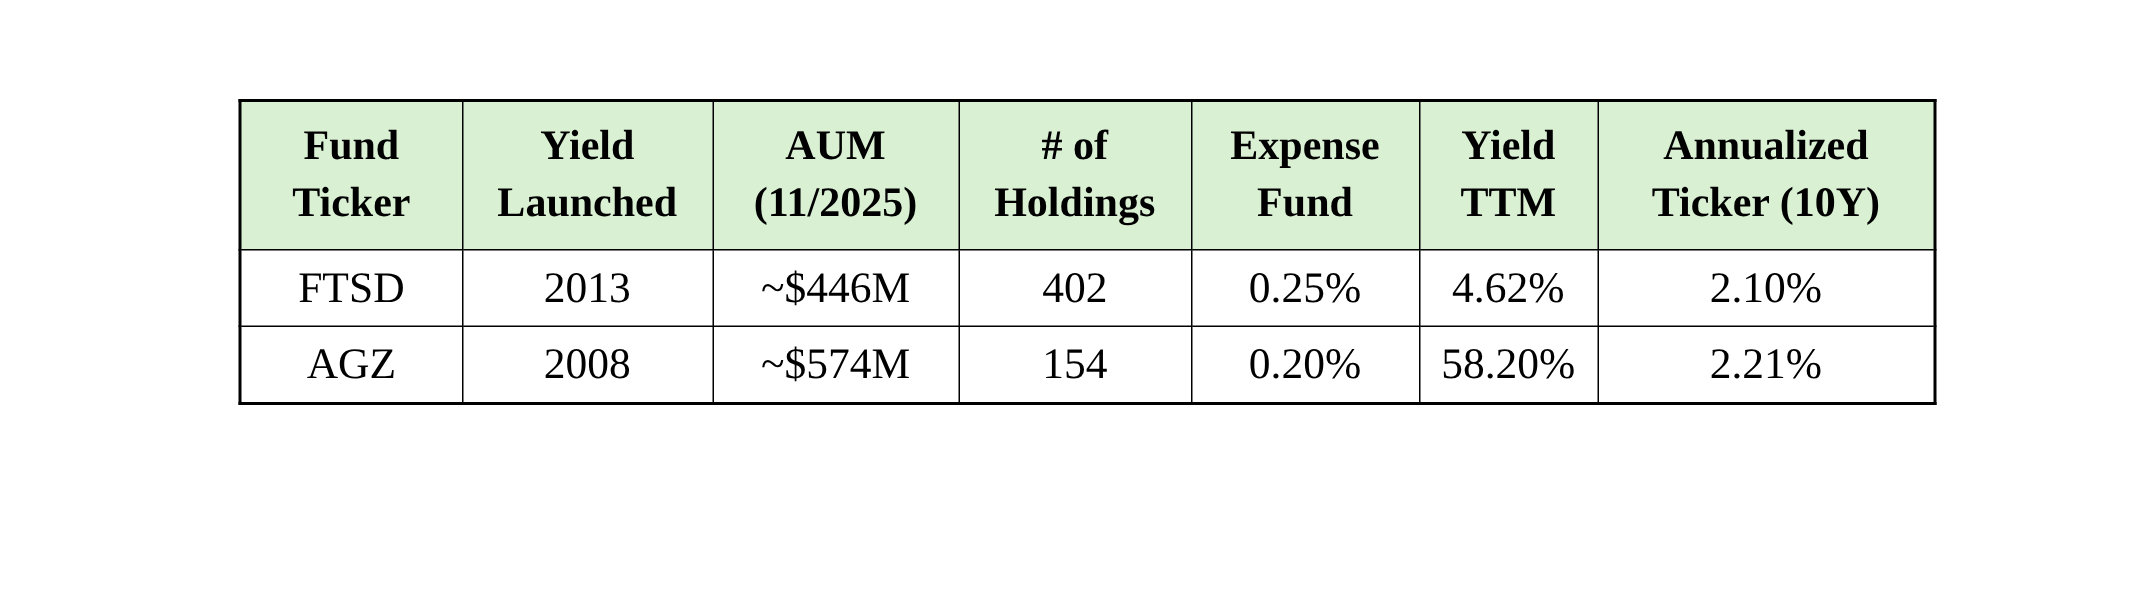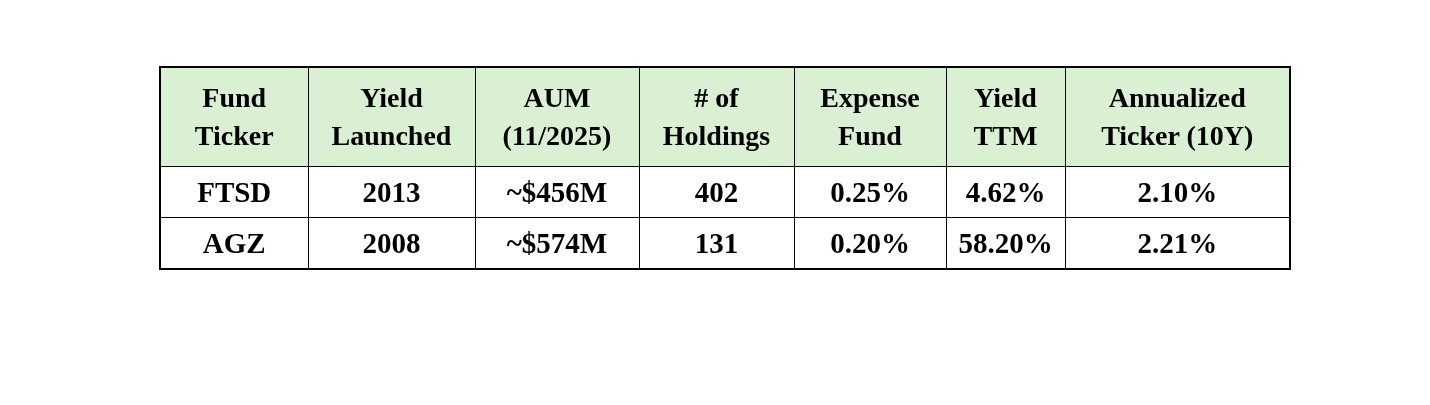--- a/index.html
+++ b/index.html
@@ -34,24 +34,24 @@
   .fund-table thead th {
     background: #d9f0d3;
     height: 98px;
     font-weight: bold;
     font-size: 28px;
     line-height: 38px;
   }
   .fund-table tbody td {
     height: 50px;
     font-size: 29px;
-    font-weight: bold;
+    font-weight: normal;
   }
   .fund-table tbody td.ticker {
-    font-weight: bold;
+    font-weight: normal;
   }
   
   col.c0 { width: 148px; }
   col.c1 { width: 167px; }
   col.c2 { width: 164px; }
   col.c3 { width: 155px; }
   col.c4 { width: 152px; }
   col.c5 { width: 119px; }
   col.c6 { width: 225px; }
 </style>
@@ -97,29 +97,29 @@
       <th>
         <span>Annualized</span><br>
         <span>Ticker (10Y)</span>
       </th>
     </tr>
   </thead>
   <tbody>
     <tr>
       <td class="ticker">FTSD</td>
       <td>2013</td>
-      <td>~$456M</td>
+      <td>~$446M</td>
       <td>402</td>
       <td>0.25%</td>
       <td>4.62%</td>
       <td>2.10%</td>
     </tr>
     <tr>
       <td class="ticker">AGZ</td>
       <td>2008</td>
       <td>~$574M</td>
-      <td>131</td>
+      <td>154</td>
       <td>0.20%</td>
       <td>58.20%</td>
       <td>2.21%</td>
     </tr>
   </tbody>
 </table>
 
 </body></html>

